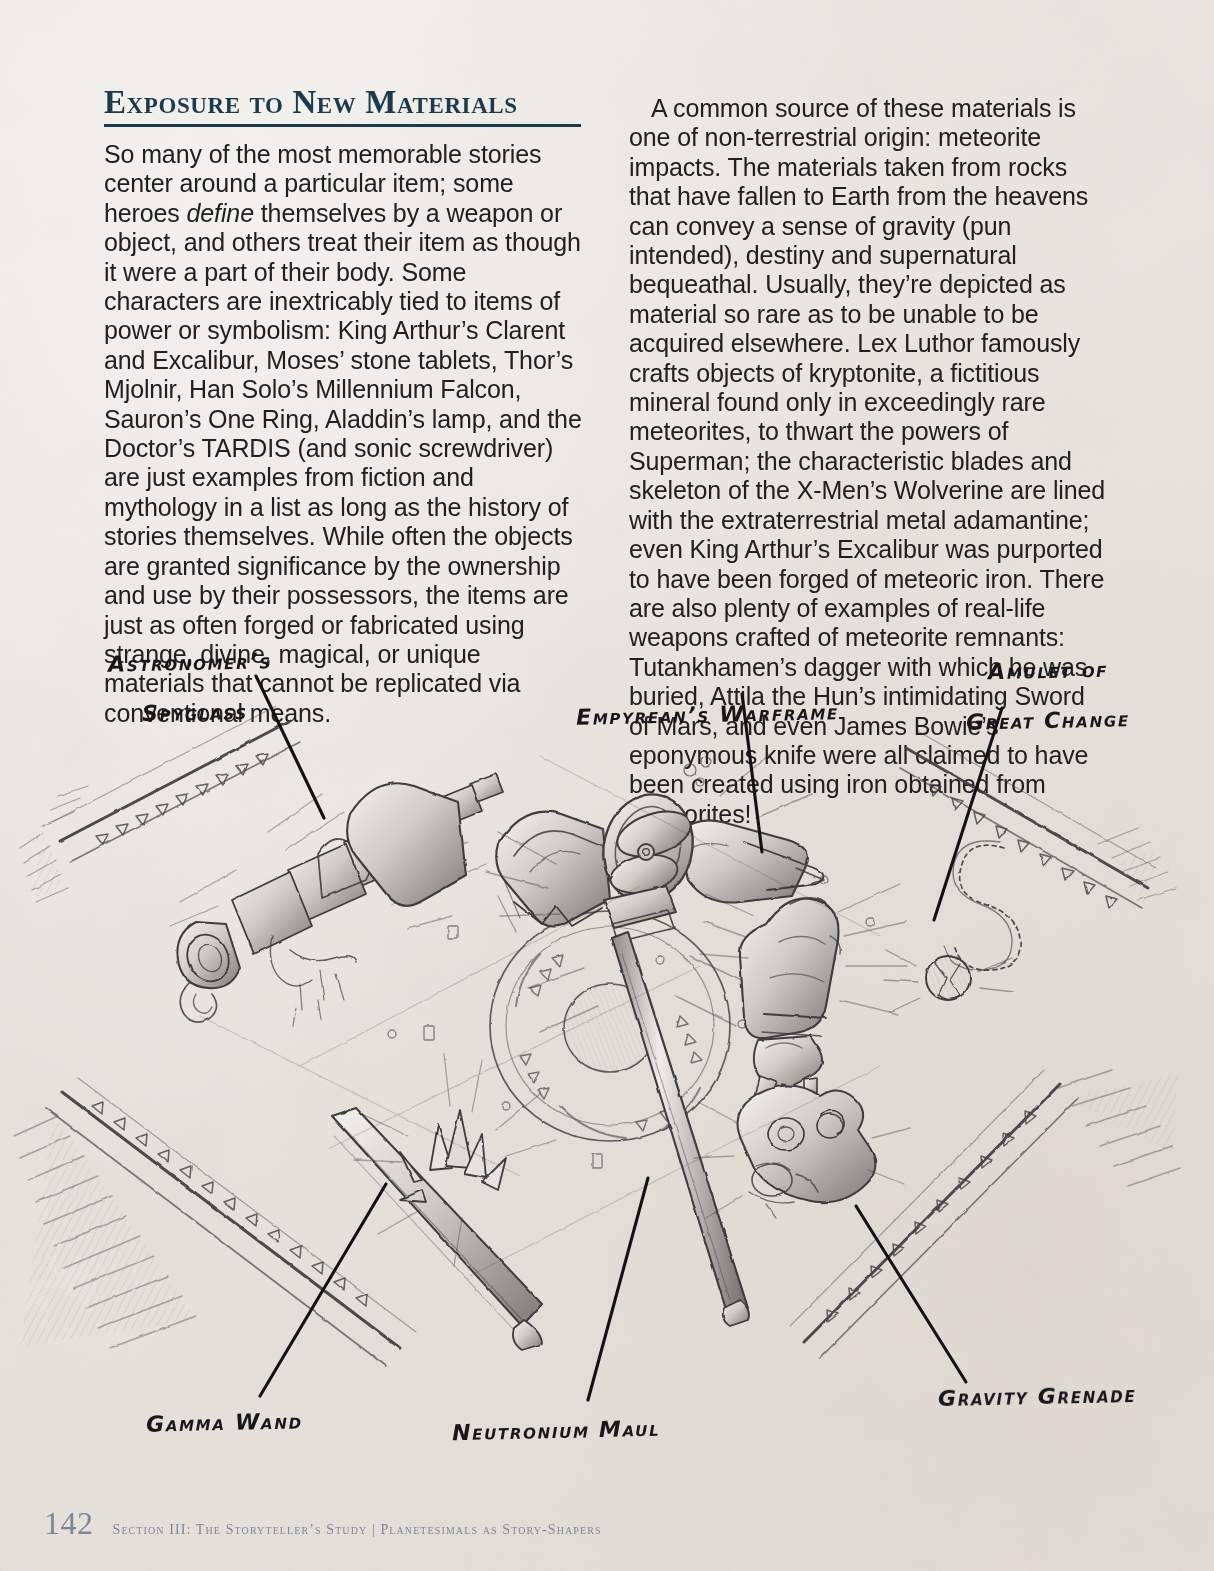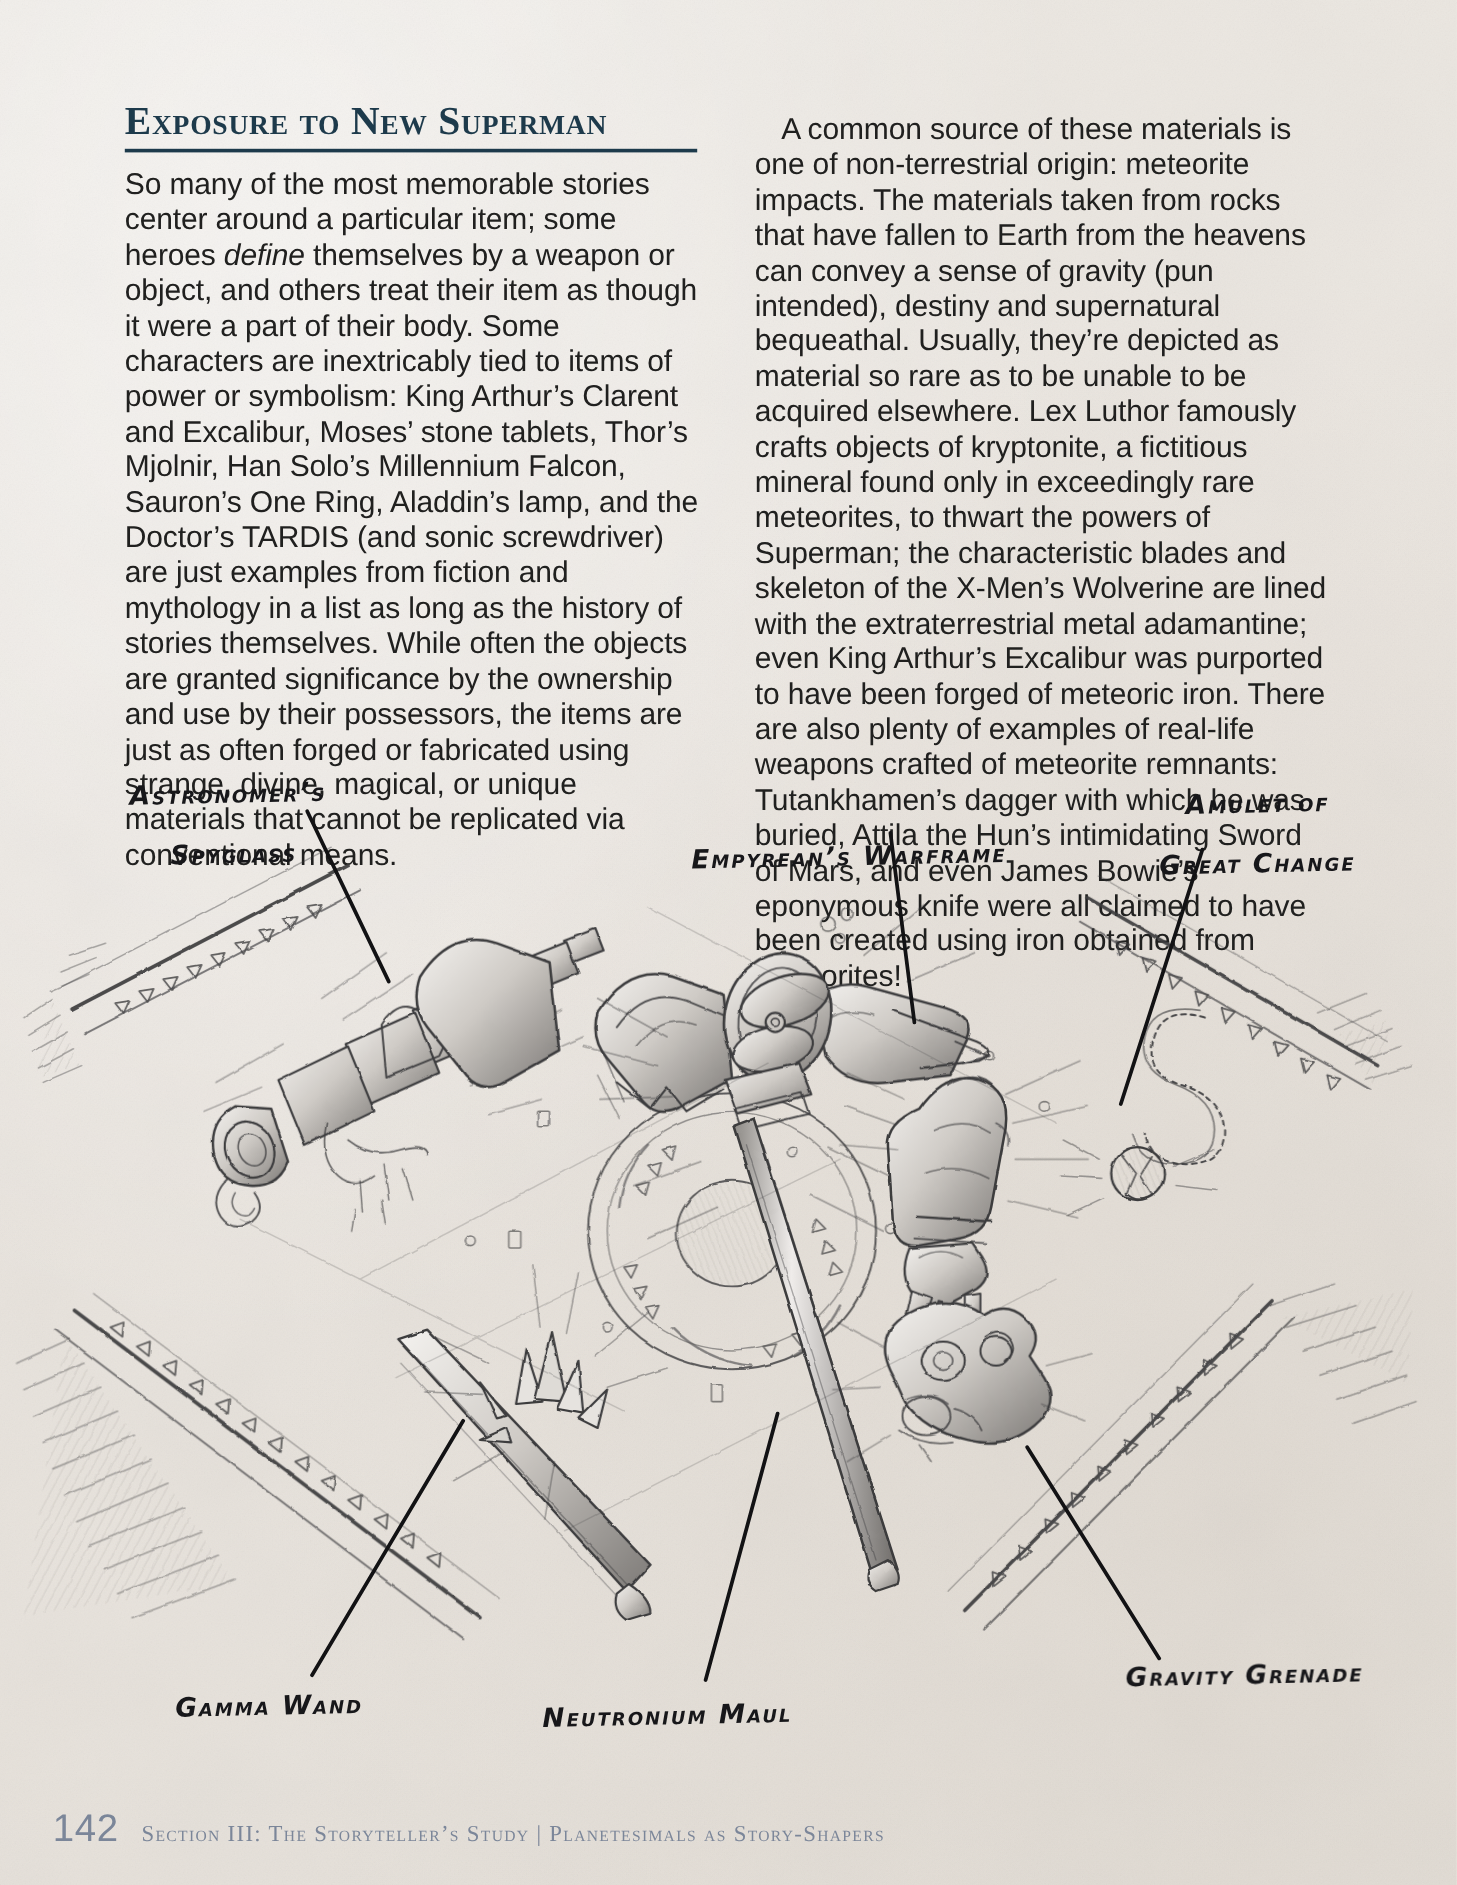--- a/index.html
+++ b/index.html
@@ -111,27 +111,27 @@
     height: 40px;
     display: flex;
     align-items: baseline;
     padding-left: 44px;
     box-sizing: border-box;
   }
   #page-number {
     color: #7b8699;
     font-size: 32px;
     font-weight: 400;
-    font-family: Liberation Sans, sans-serif;
+    font-family: Liberation Serif, serif;
     letter-spacing: .5px;
     margin-right: 19px;
   }
   #footer-title {
     color: #7b8699;
-    font-size: 19px;
+    font-size: 14px;
     font-variant: small-caps;
     letter-spacing: 1.1px;
     font-family: "Liberation Serif", serif;
   }
 </style>
 </head>
 <body>
 
 <div id="paper-texture"></div>
 <svg id="paper-grain" width="1214" height="1571">
@@ -151,21 +151,21 @@
         </feComponentTransfer>
     </filter>
   </defs>
   <rect width="1214" height="1571" filter="url(#grainFilter)"></rect>
   <rect width="1214" height="1571" filter="url(#blotchFilter)"></rect>
 </svg>
 
 <div id="columns">
 
   <div class="col left">
-    <h1 id="section-heading">Exposure to New Superman</h1>
+    <h1 id="section-heading">Exposure to New Materials</h1>
     <div id="heading-rule"></div>
     <p class="body-par"><span>So many of the most memorable stories center around a particular item; some heroes </span><em>define</em><span> themselves by a weapon or object, and others treat their item as though it were a part of their body. Some characters are inextricably tied to items of power or symbolism: King Arthur’s Clarent and Excalibur, Moses’ stone tablets, Thor’s Mjolnir, Han Solo’s Millennium Falcon, Sauron’s One Ring, Aladdin’s lamp, and the Doctor’s TARDIS (and sonic screwdriver) are just examples from fiction and mythology in a list as long as the history of stories themselves. While often the objects are granted significance by the ownership and use by their possessors, the items are just as often forged or fabricated using strange, divine, magical, or unique materials that cannot be replicated via conventional means.</span></p>
   </div>
 
   <div class="col right">
     <p class="body-par indented">A common source of these materials is one of non-terrestrial origin: meteorite impacts. The materials taken from rocks that have fallen to Earth from the heavens can convey a sense of gravity (pun intended), destiny and supernatural bequeathal. Usually, they’re depicted as material so rare as to be unable to be acquired elsewhere. Lex Luthor famously crafts objects of kryptonite, a fictitious mineral found only in exceedingly rare meteorites, to thwart the powers of Superman; the characteristic blades and skeleton of the X-Men’s Wolverine are lined with the extraterrestrial metal adamantine; even King Arthur’s Excalibur was purported to have been forged of meteoric iron. There are also plenty of examples of real-life weapons crafted of meteorite remnants: Tutankhamen’s dagger with which he was buried, Attila the Hun’s intimidating Sword of Mars, and even James Bowie’s eponymous knife were all claimed to have been created using iron obtained from meteorites!</p>
   </div>
 
 </div>
 

